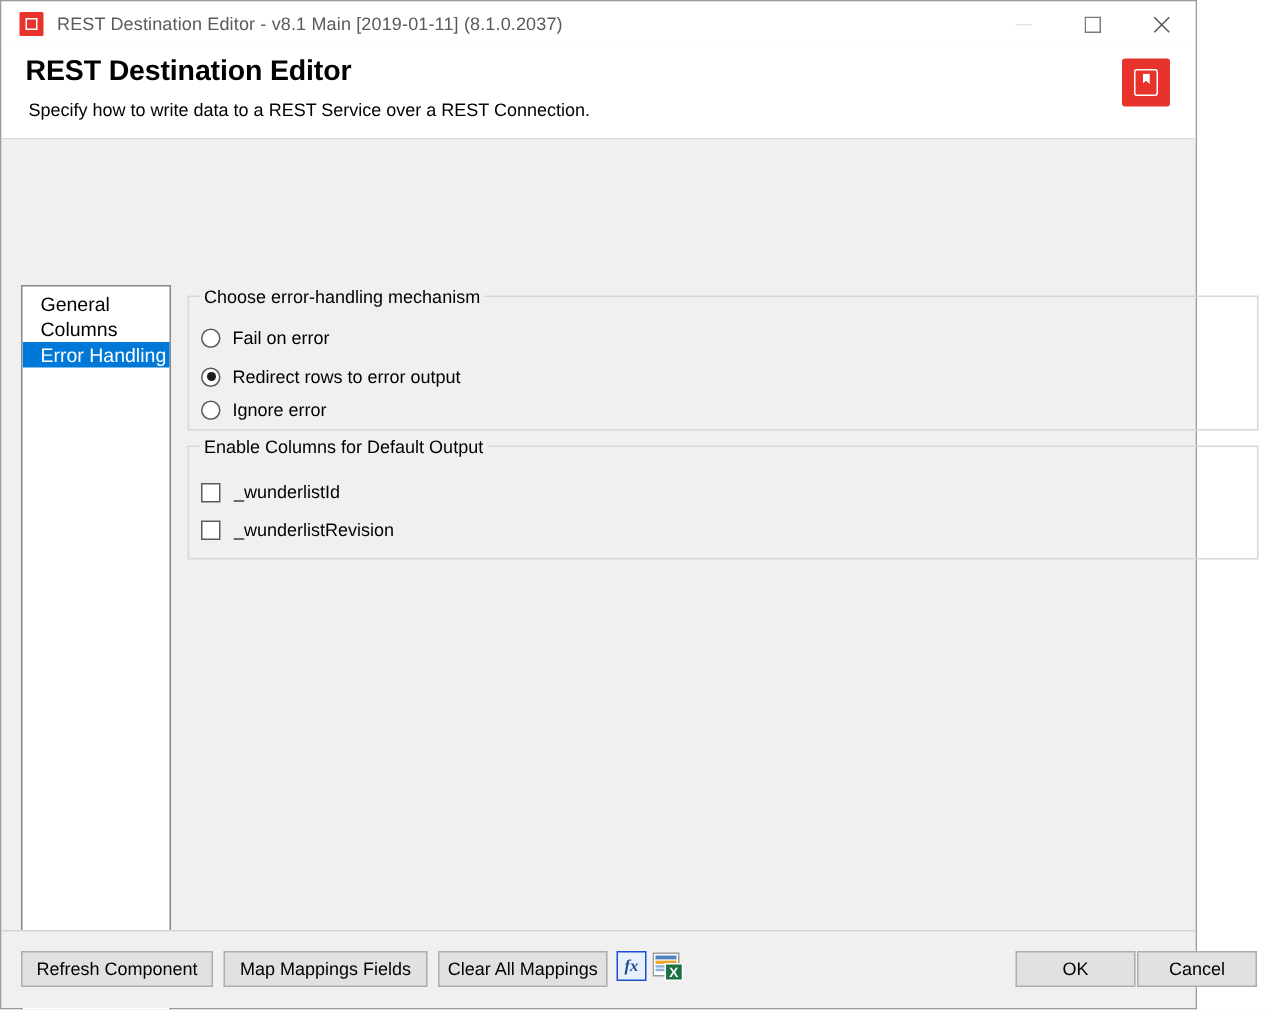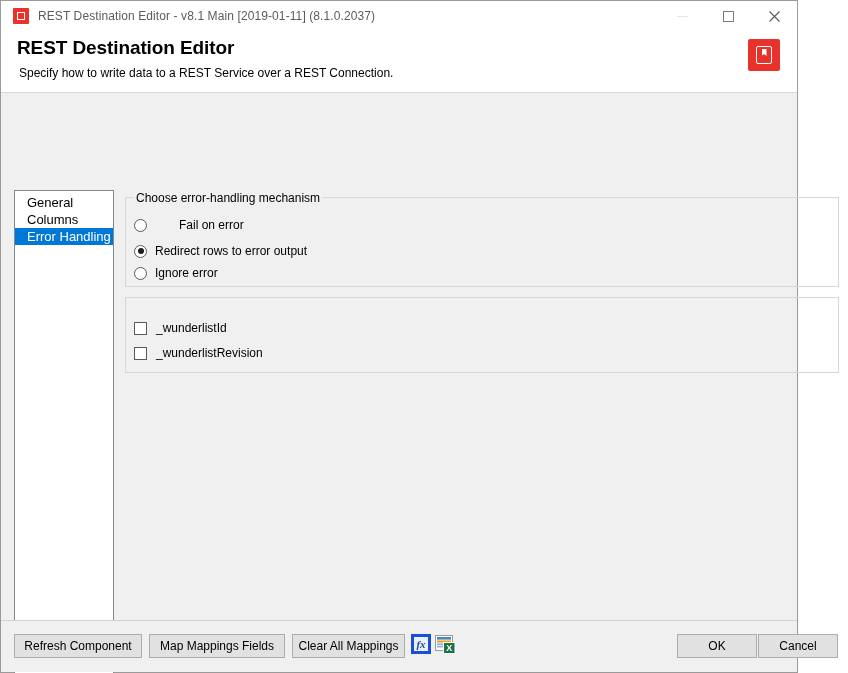--- a/index.html
+++ b/index.html
@@ -260,21 +260,21 @@
   #btn-cancel    { left: 757px; top: 13px; width: 80px; }
 
   .icon-btn {
     position: absolute;
     top: 13px;
     width: 20px; height: 20px;
   }
   #icon-fx {
     left: 410px;
     background: #e8f1fb;
-    border: 3px solid #1d4ed8;
+    border: 1px solid #1d4ed8;
     box-sizing: border-box;
     display: flex;
     align-items: center;
     justify-content: center;
     font-style: italic;
     font-weight: bold;
     font-size: 11px;
     color: #1b4f8a;
     font-family: "Liberation Serif", serif;
   }
@@ -329,35 +329,36 @@
         <span class="nav-item">Columns</span>
       </div>
       <div class="nav-row-sel">
         <span class="nav-item selected">Error Handling</span>
       </div>
     </div>
 
     <div class="groupbox" id="gb-error">
       <span class="gb-title">Choose error-handling mechanism</span>
 
-      <div class="radio-row" style="top:19px;gap:24px;">
+      <div class="radio-row" style="top:19px;">
         <span class="radio-mark"></span>
         <span class="radio-label">Fail on error</span>
       </div>
       <div class="radio-row" style="top:45px;">
         <span class="radio-mark checked"></span>
         <span class="radio-label">Redirect rows to error output</span>
       </div>
       <div class="radio-row" style="top:67px;">
         <span class="radio-mark"></span>
         <span class="radio-label">Ignore error</span>
       </div>
     </div>
 
     <div class="groupbox" id="gb-columns">
+      <span class="gb-title">Enable Columns for Default Output</span>
 
       <div class="check-row" style="top:22px;">
         <span class="check-mark"></span>
         <span class="check-label">_wunderlistId</span>
       </div>
       <div class="check-row" style="top:47px;">
         <span class="check-mark"></span>
         <span class="check-label">_wunderlistRevision</span>
       </div>
     </div>

